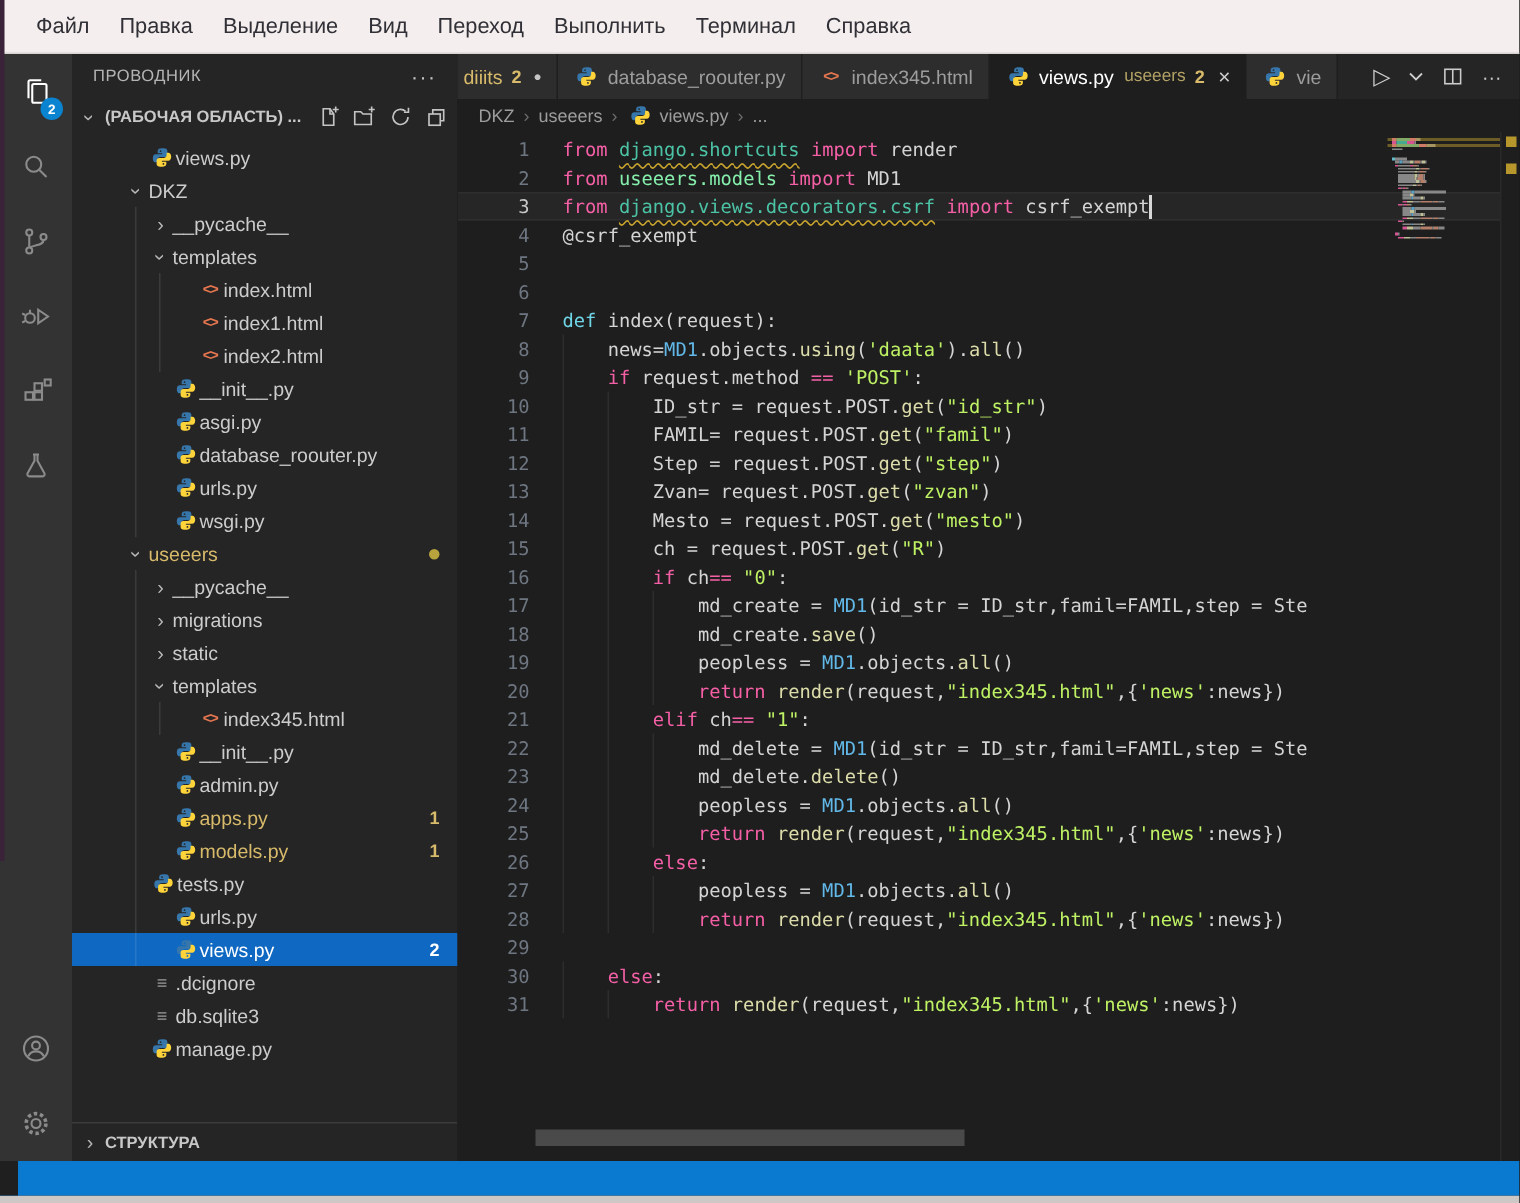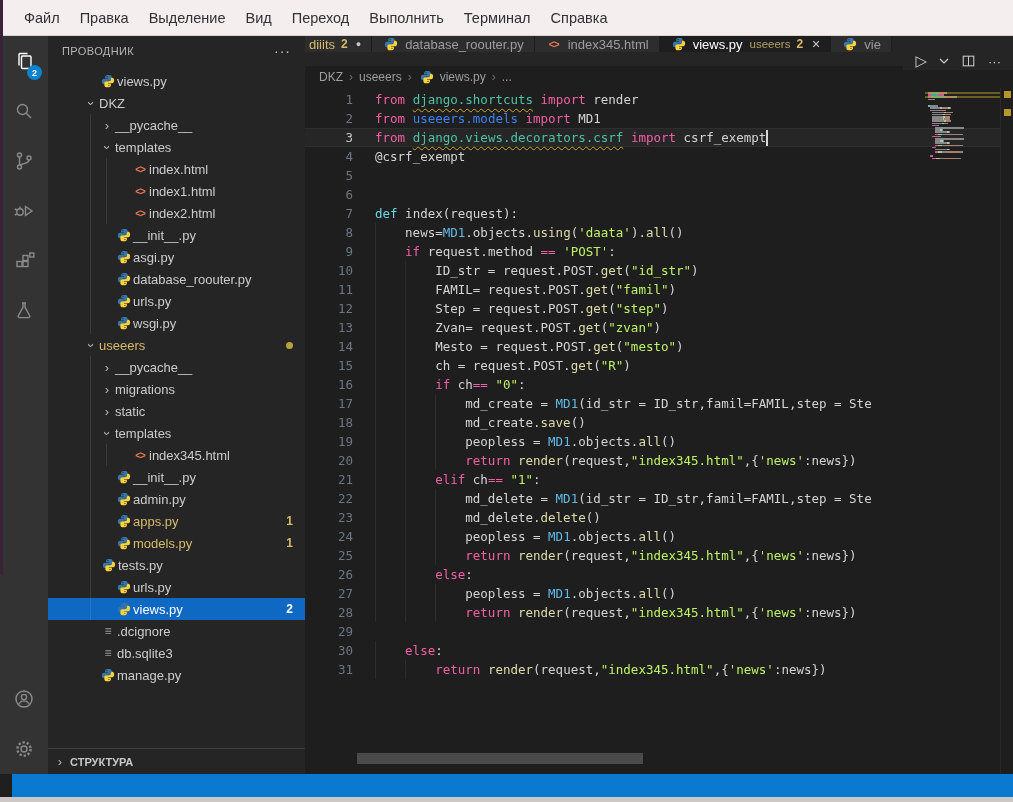--- a/index.html
+++ b/index.html
@@ -53,21 +53,21 @@
   .tree-badge { margin-left:auto; margin-right:12px; font-size:12px; color:#d7ba6a; font-weight:bold; }
   .tree-row.selected .tree-badge { color:#ffffff; }
   .tree-dot { margin-left:auto; margin-right:12px; width:7px; height:7px; border-radius:50%; background:#b9a33c; }
 
   #outline-row { margin-top:auto; height:26px; border-top:1px solid #3c3c3c; display:flex;
                  align-items:center; padding-left:4px; }
   #outline-label { font-size:11px; font-weight:bold; color:#c8c8c8; margin-left:2px; }
 
   
   #editor-col { width:708px; display:flex; flex-direction:column; background:#1e1e1e; }
-  #tabbar { height:30px; background:#252526; display:flex; align-items:stretch; position:relative;flex-direction:column; }
+  #tabbar { height:30px; background:#252526; display:flex; align-items:stretch; position:relative; }
   .tab { display:flex; align-items:center; padding:0 10px; background:#2d2d2d; color:#9d9d9d;
          font-size:13px; border-right:1px solid #1e1e1e; white-space:nowrap; cursor:pointer; }
   .tab.active { background:#1e1e1e; color:#ffffff; }
   .tab .ficon { margin-right:5px; }
   .tab-desc { margin-left:7px; font-size:11.5px; color:#b3a266; }
   .tab-badge { margin-left:6px; color:#d7ba6a; font-weight:bold; font-size:12px; }
   .tab-dirty { margin-left:8px; color:#c5c5c5; font-size:9px; }
   .tab-close { margin-left:9px; color:#cccccc; font-size:14px; }
   .tab.partial-left { padding-left:4px; }
   #editor-actions { margin-left:auto; display:flex; align-items:center; gap:12px; padding:0 12px;
@@ -84,21 +84,21 @@
             font-family:"DejaVu Sans Mono", monospace; }
   #code { position:absolute; left:0; top:2px; right:13px; overflow:hidden; }
   .line { display:flex; height:19px; line-height:19px; font-size:12.5px; white-space:pre; }
   .line.cur { background:#262626; box-shadow:inset 0 1px 0 #2e2e2e, inset 0 -1px 0 #2e2e2e; }
   .ln { width:48px; flex:0 0 48px; text-align:right; color:#6e7681; }
   .line.cur .ln { color:#c6c6c6; }
   .lc { padding-left:22px; display:flex; }
   .ig { display:inline-block; width:4ch; border-left:1px solid rgba(255,255,255,.07); }
   .tk-kw  { color:#f55fa6; }
   .tk-def { color:#6fd6e8; }
-  .tk-mod { color:#3b82f6; }
+  .tk-mod { color:#86efac; }
   .tk-modw{ color:#4cc3a5; text-decoration:underline wavy #c8a42d 1px; text-underline-offset:4px; }
   .tk-cls { color:#62b8e8; }
   .tk-str { color:#bef264; }
   .tk-meth{ color:#dcdcaa; }
   .tk-txt { color:#d4d4d4; }
   .cursor { display:inline-block; width:2px; height:16px; background:#d7d7d7; align-self:center; }
 
   #minimap { position:absolute; top:4px; right:15px; width:70px; }
   .mm-line { position:relative; height:1.6px; margin-bottom:0.6px; display:flex; }
   .mm-seg { height:100%; opacity:.85; }
@@ -194,20 +194,42 @@
               <circle cx="12" cy="12" r="6.6" stroke-width="2.4" stroke-dasharray="2.3 1.9"></circle>
             </svg>
         </div>
       </div>
     </div>
 
     <div id="sidebar">
       <div id="exp-header">
         <span id="exp-title">ПРОВОДНИК</span>
         <span id="exp-more">···</span>
+      </div>
+      <div id="ws-row">
+        <span class="twisty open">›</span>
+        <span id="ws-label">(РАБОЧАЯ ОБЛАСТЬ) ...</span>
+        <span id="ws-actions">
+          <svg width="16" height="16" viewBox="0 0 16 16">
+              <path d="M9 2.5H4.5v11h7V6z"></path>
+              <path d="M9 2.5V6h2.5M12.8 1v4M10.8 3h4"></path>
+            </svg>
+          <svg width="16" height="16" viewBox="0 0 16 16">
+              <path d="M1.5 4.5h4l1.5 1.5h5.5v7H1.5z"></path>
+              <path d="M12.8 1v4M10.8 3h4"></path>
+            </svg>
+          <svg width="16" height="16" viewBox="0 0 16 16">
+              <path d="M13 8A5 5 0 1 1 11.4 4.3"></path>
+              <path d="M13.3 1.8v3h-3"></path>
+            </svg>
+          <svg width="16" height="16" viewBox="0 0 16 16">
+              <rect x="3" y="6" width="7.5" height="7.5"></rect>
+              <path d="M5.5 6V3.2h7.3v7.3H10.5"></path>
+            </svg>
+        </span>
       </div>
       <div id="tree">
           <div class="tree-row" style="padding-left: 51px;">
             <span class="ficon">
               <svg width="14" height="14" viewBox="0 0 16 16">
     <path fill="#3776ab" d="M7.9 1c-1.8 0-3.2.5-3.2 2v1.8h3.4v.7H3.3c-1.5 0-2.3 1.2-2.3 3 0 1.9.8 3.2 2.2 3.2h1.3v-1.7c0-1.3 1.1-2.3 2.4-2.3h3.3c1 0 1.9-.9 1.9-2V3c0-1.4-1.3-2-2.7-2zm-1 1.4c.4 0 .7.3.7.7s-.3.7-.7.7-.7-.3-.7-.7.3-.7.7-.7z"></path>
     <path fill="#ffd43b" d="M8.1 15c1.8 0 3.2-.5 3.2-2v-1.8H7.9v-.7h4.8c1.5 0 2.3-1.2 2.3-3 0-1.9-.8-3.2-2.2-3.2h-1.3V6c0 1.3-1.1 2.3-2.4 2.3H5.8c-1 0-1.9.9-1.9 2V13c0 1.4 1.3 2 2.7 2zm1-1.4c-.4 0-.7-.3-.7-.7s.3-.7.7-.7.7.3.7.7-.3.7-.7.7z"></path>
   </svg>
             </span>
             <span class="tree-label">views.py</span>

